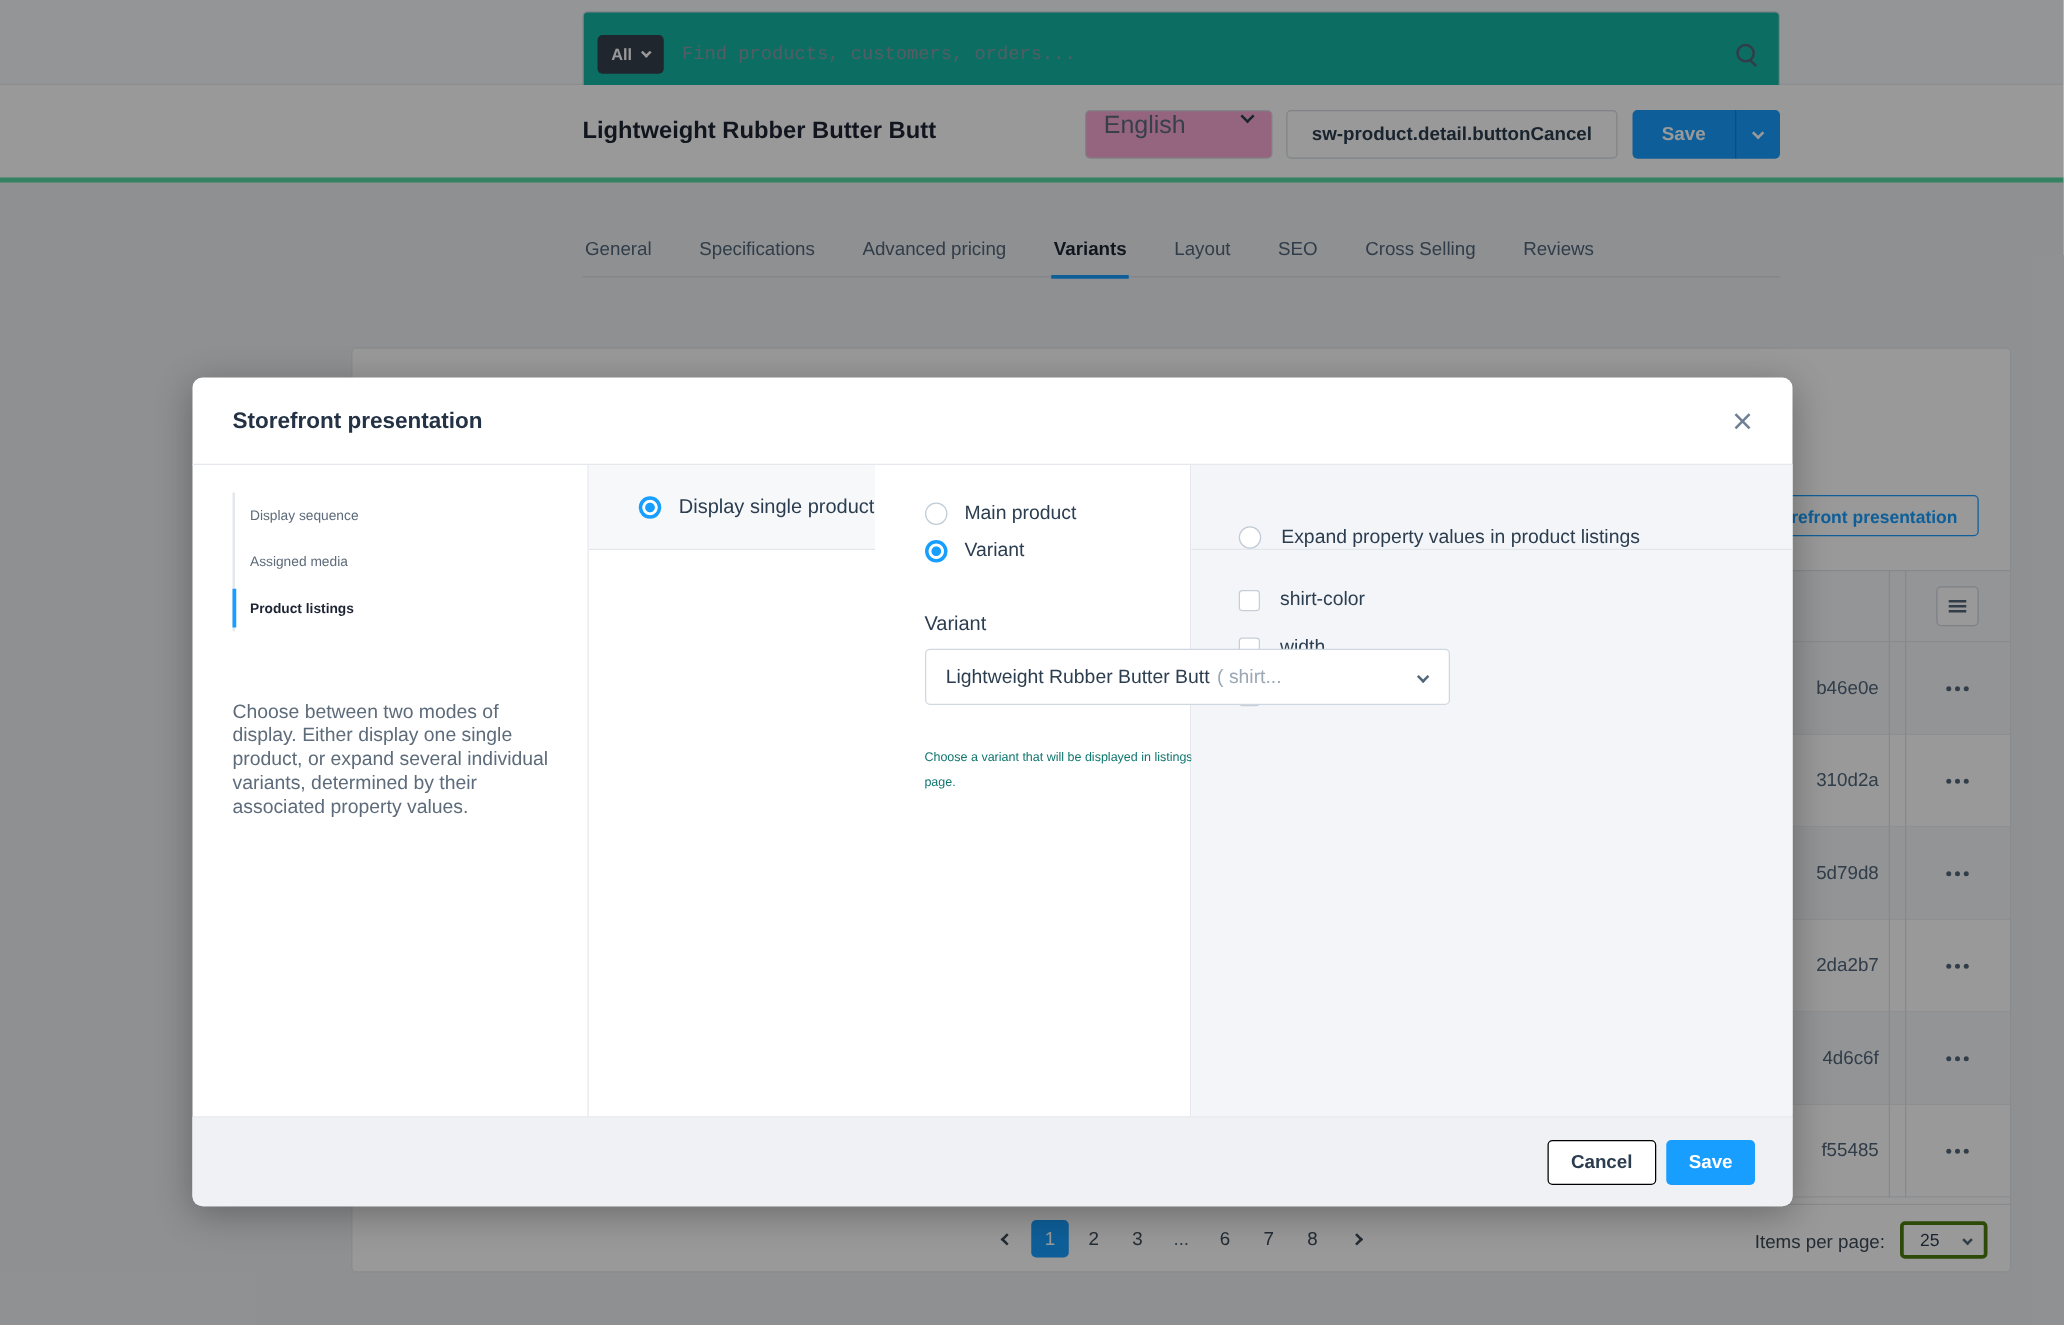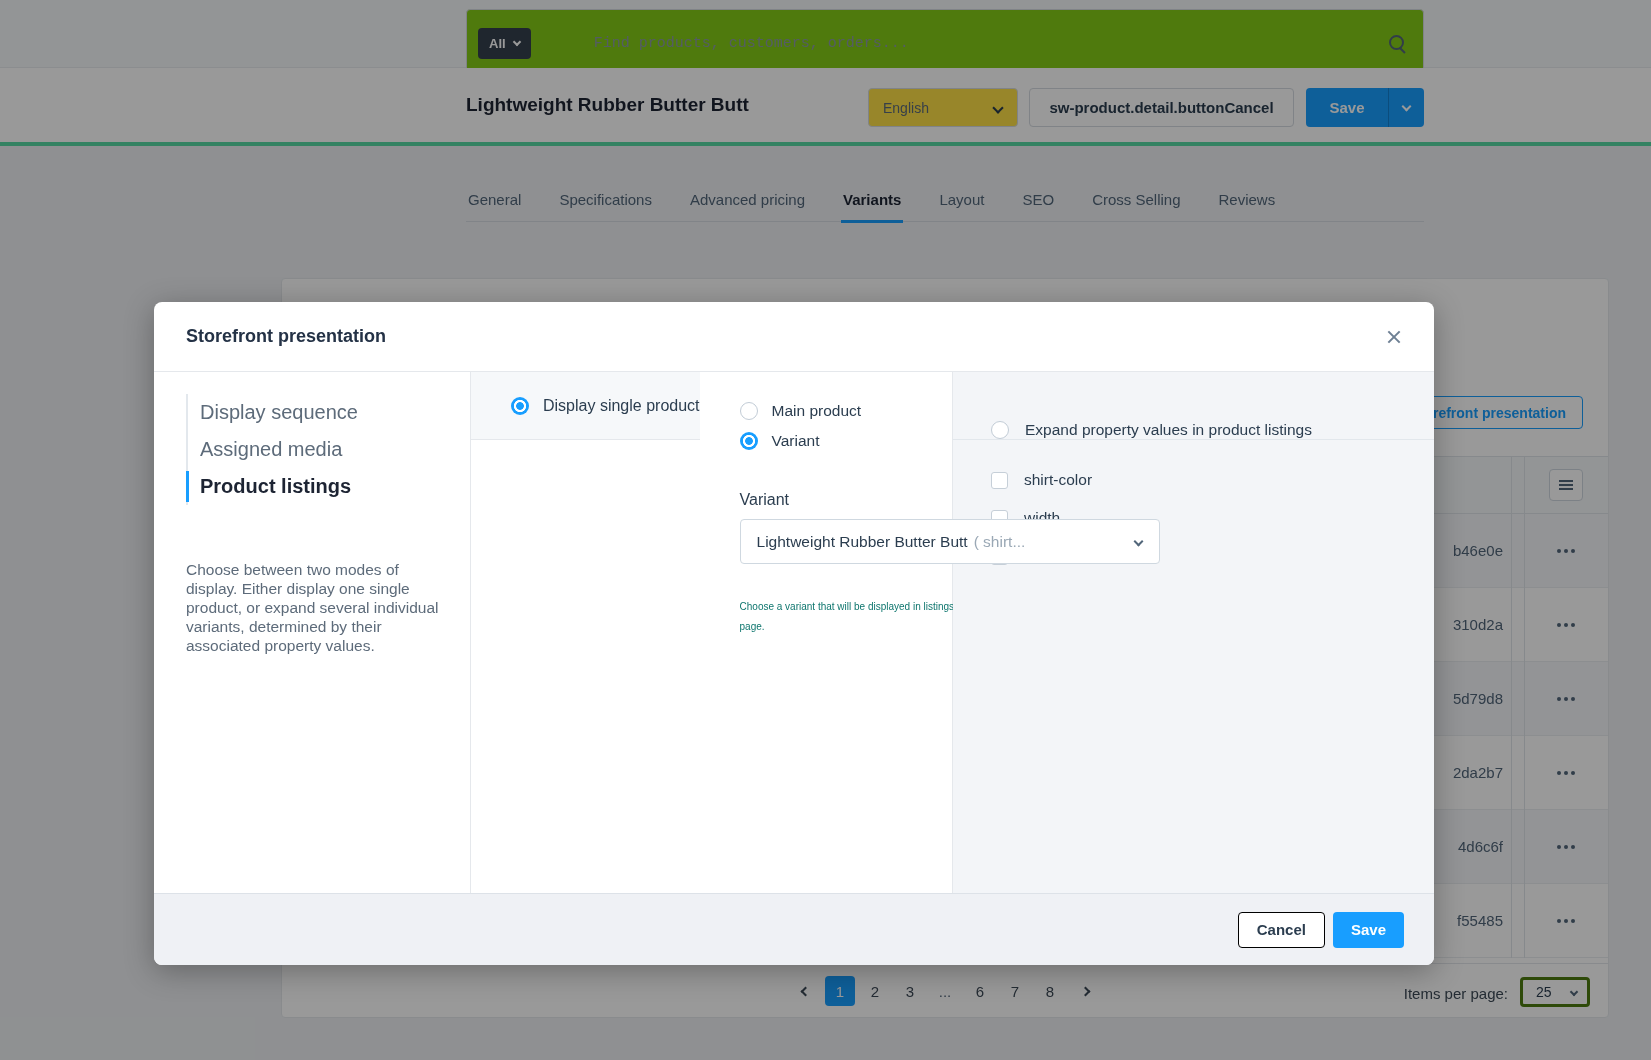--- a/index.html
+++ b/index.html
@@ -4,32 +4,32 @@
 <style>
   * { box-sizing: border-box; margin: 0; padding: 0; }
   html,body { background:#888; }
   #screen {
     position: relative; width: 1651px; height: 1060px; overflow: hidden;
     font-family: "Liberation Sans", sans-serif; background: #eef1f4;
   }
   
   .base { position:absolute; inset:0; z-index:1; }
   .topbar { position:absolute; left:0; top:0; width:1651px; height:68px; background:#f6f8fa; border-bottom:1px solid #e8ebef; }
-  .search-bar { position:absolute; left:466px; top:9px; width:958px; height:68px; background:#84cc16; border:1px solid #d5dbe1; border-radius:4px; display:flex; align-items:center; padding:0 16px 0 11px;gap:48px; }
+  .search-bar { position:absolute; left:466px; top:9px; width:958px; height:68px; background:#14b8a6; border:1px solid #d5dbe1; border-radius:4px; display:flex; align-items:center; padding:0 16px 0 11px; }
   .all-btn { display:flex; align-items:center; gap:8px; background:#35404e; color:#fff; border-radius:4px; height:31px; padding:0 11px; font-size:13px; font-weight:700; cursor:pointer; }
   .all-btn .chev { width:6px; height:6px; border-width:0 2px 2px 0; margin-top:-3px; color:#fff; }
   .search-input { flex:1; border:none; outline:none; margin-left:15px; font-size:15px; color:#2b3d4f; background:transparent; font-family:Liberation Mono, monospace; }
   .search-input::placeholder { color:#8c9aa7; }
   .mag { position:relative; width:20px; height:20px; }
   .mag::before { content:""; position:absolute; left:2px; top:2px; width:11px; height:11px; border:2px solid #52667a; border-radius:50%; }
   .mag::after { content:""; position:absolute; left:13px; top:14px; width:7px; height:2px; background:#52667a; transform:rotate(45deg); transform-origin:left center; }
   .smartbar { position:absolute; left:0; top:68px; width:1651px; height:74px; background:#fff; }
   .green-line { position:absolute; left:0; top:142px; width:1651px; height:4px; background:#57d9a3; }
   .product-title { position:absolute; left:466px; top:68px; height:74px; line-height:74px; font-size:19px; font-weight:700; color:#1d2433; }
-  .lang-select { position:absolute; left:868px; top:88px; width:150px; height:39px; background:#fde047; border:1px solid #d5dbe1; border-radius:4px; display:flex; align-items:center; padding:0 14px; font-size:14px; color:#5d6b7a; cursor:pointer; }
+  .lang-select { position:absolute; left:868px; top:88px; width:150px; height:39px; background:#f9a8d4; border:1px solid #d5dbe1; border-radius:4px; display:flex; padding:0 14px; font-size:20px; color:#5d6b7a; cursor:pointer; }
   .lang-select .chev { position:absolute; right:15px; color:#2b3d4f; }
   .hdr-cancel { position:absolute; left:1029px; top:88px; width:265px; height:39px; background:#fff; border:1px solid #d5dbe1; border-radius:4px; display:flex; align-items:center; justify-content:center; font-size:15px; font-weight:700; color:#2b3d4f; cursor:pointer; }
   .hdr-save { position:absolute; left:1306px; top:88px; width:118px; height:39px; background:#189eff; border-radius:4px; display:flex; color:#fff; cursor:pointer; }
   .hdr-save .main { flex:1; display:flex; align-items:center; justify-content:center; font-size:15px; font-weight:700; }
   .hdr-save .caret { width:36px; border-left:1px solid rgba(0,0,0,0.18); display:flex; align-items:center; justify-content:center; }
   .chev { display:inline-block; width:8px; height:8px; border-style:solid; border-color:currentColor; border-width:0 2px 2px 0; transform:rotate(45deg); }
   .chev.left { transform:rotate(135deg); }
   .chev.right { transform:rotate(-45deg); }
   .tabbar { position:absolute; left:466px; top:146px; width:958px; height:76px; display:flex; align-items:flex-end; gap:34px; border-bottom:1px solid #d8dde3; }
   .tab { position:relative; padding:0 2px 13px 2px; font-size:15px; color:#52667a; cursor:pointer; white-space:nowrap; }
@@ -64,21 +64,21 @@
   .modal { position:absolute; left:154px; top:302px; width:1280px; height:663px; background:#fff; border-radius:8px; z-index:10; box-shadow:0 6px 30px rgba(0,0,0,0.3); display:flex; flex-direction:column; }
   .m-header { height:70px; border-bottom:1px solid #e5e8ec; display:flex; align-items:center; justify-content:space-between; padding:0 30px 0 32px; flex:0 0 auto; }
   .m-title { font-size:18px; font-weight:700; color:#243246; }
   .x-btn { position:relative; width:20px; height:20px; cursor:pointer; }
   .x-btn::before, .x-btn::after { content:""; position:absolute; left:2px; top:9px; width:16px; height:2px; background:#6d7f93; }
   .x-btn::before { transform:rotate(45deg); }
   .x-btn::after { transform:rotate(-45deg); }
   .m-body { display:flex; height:521px; flex:0 0 auto; }
   .m-col1 { width:317px; border-right:1px solid #e5e8ec; }
   .m-nav { margin:22px 0 0 32px; border-left:2px solid #e3e8ed; }
-  .m-nav-item { height:37px; display:flex; align-items:center; padding-left:12px; font-size:20px; color:#5d6b7a; cursor:pointer; position:relative; }
+  .m-nav-item { height:37px; display:flex; align-items:center; padding-left:12px; font-size:11px; color:#5d6b7a; cursor:pointer; position:relative; }
   .m-nav-item.active { color:#1d2433; font-weight:600; }
   .m-nav-item.active::before { content:""; position:absolute; left:-2px; top:3px; bottom:3px; width:3px; background:#189eff; }
   .m-desc { margin:55px 28px 0 32px; width:262px; font-size:15.5px; line-height:19px; color:#5d6b7a; }
   .m-col2 { width:482px; border-right:1px solid #e5e8ec; display:flex; flex-direction:row; }
   .m-col2-head { height:68px; background:#f6f8fa; border-bottom:1px solid #e5e8ec; display:flex; align-items:center; padding-left:40px; gap:14px; flex:0 0 auto; }
   .mode-label { font-size:16px; color:#2b3d4f; }
   .m-col2-body { padding:29px 40px 0 40px; }
   .opt-row { display:flex; align-items:center; gap:14px; height:20px; margin-bottom:10px; font-size:15.5px; color:#2b3d4f; cursor:pointer; }
   .radio { width:18px; height:18px; border-radius:50%; background:#fff; border:1px solid #c2ccd6; flex:0 0 auto; }
   .radio.checked { border:none; background:radial-gradient(circle, #189eff 0 3.5px, #ffffff 4.2px 5.8px, #189eff 6.5px 100%); }

